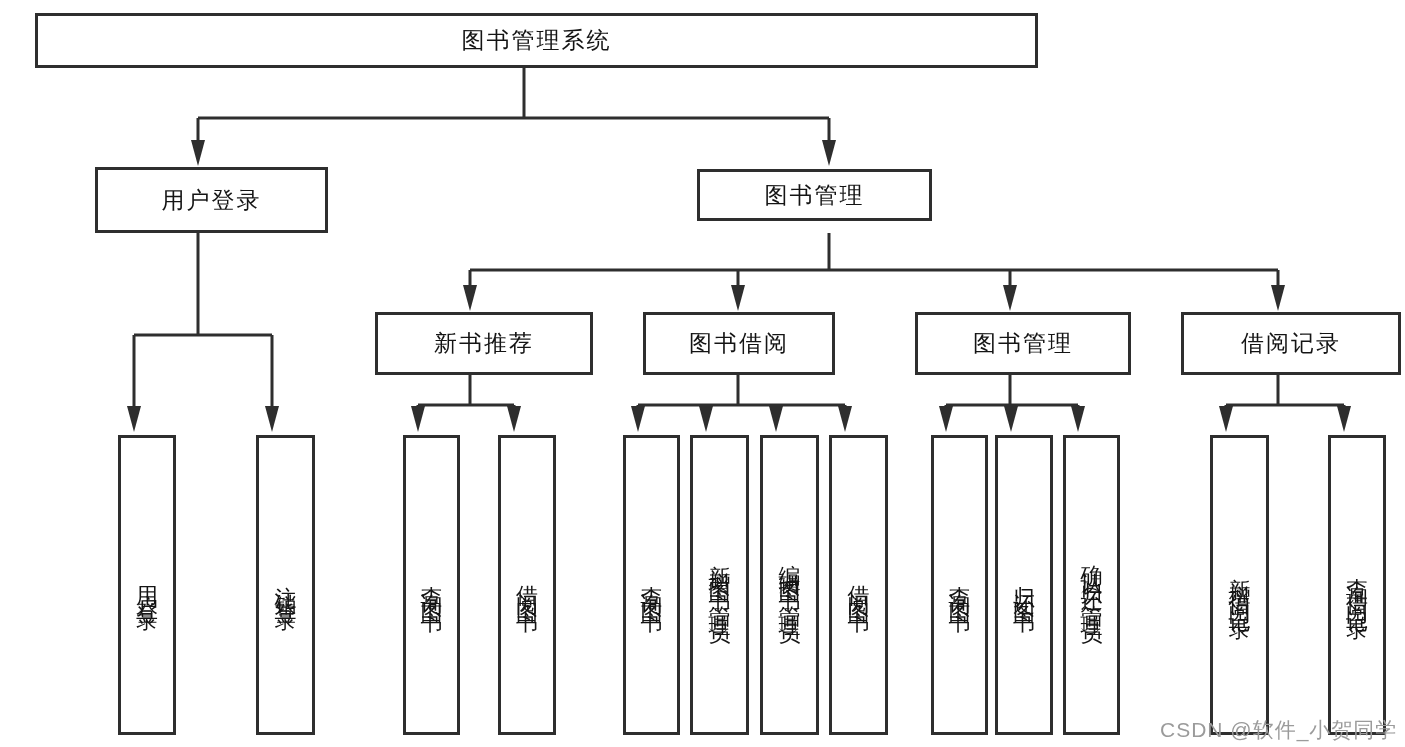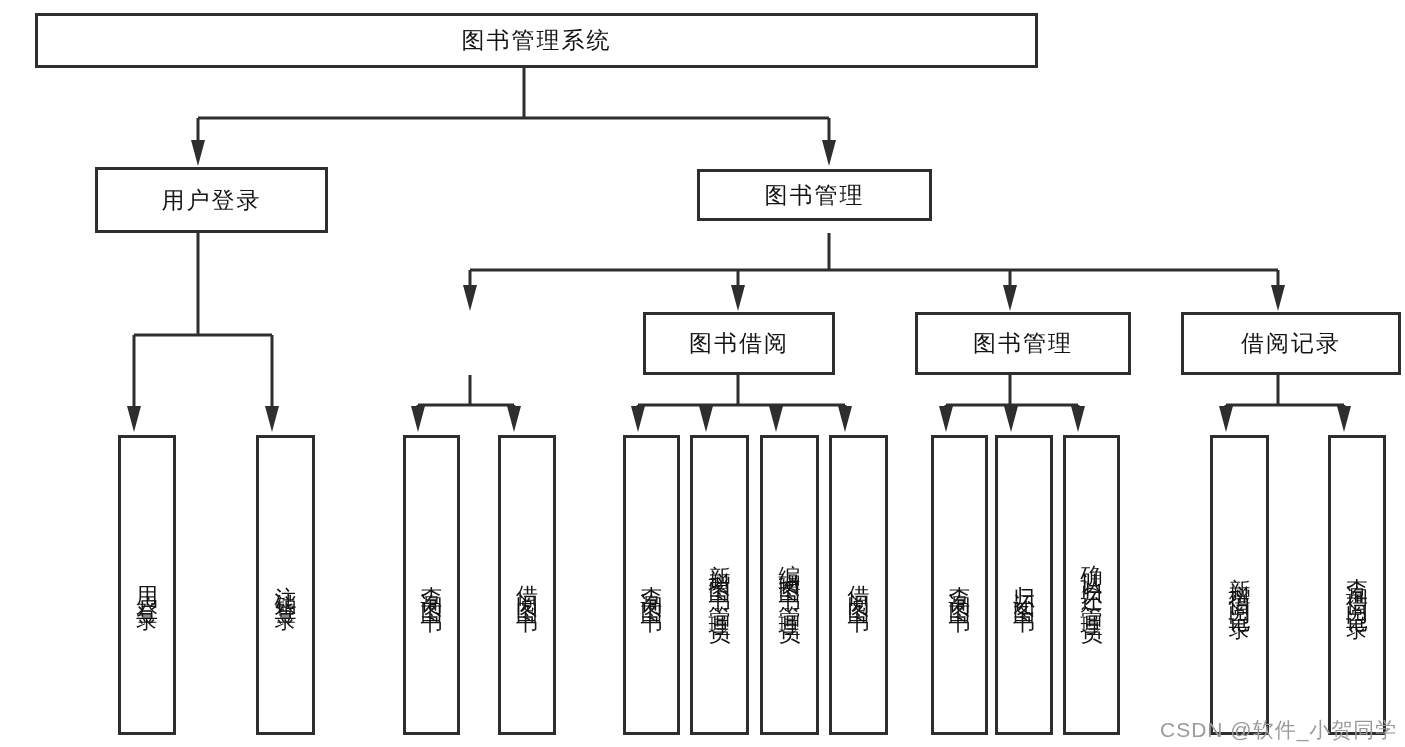--- a/index.html
+++ b/index.html
@@ -91,20 +91,23 @@
     <span>图书管理系统</span>
   </div>
 
   <div class="node hnode" style="left:82px;top:167px;width:233px;height:66px">
     <span>用户登录</span>
   </div>
   <div class="node hnode" style="left:684px;top:169px;width:235px;height:52px">
     <span>图书管理</span>
   </div>
 
+  <div class="node hnode" style="left:362px;top:312px;width:218px;height:63px">
+    <span>新书推荐</span>
+  </div>
   <div class="node hnode" style="left:630px;top:312px;width:192px;height:63px">
     <span>图书借阅</span>
   </div>
   <div class="node hnode" style="left:902px;top:312px;width:216px;height:63px">
     <span>图书管理</span>
   </div>
   <div class="node hnode" style="left:1168px;top:312px;width:220px;height:63px">
     <span>借阅记录</span>
   </div>
 

